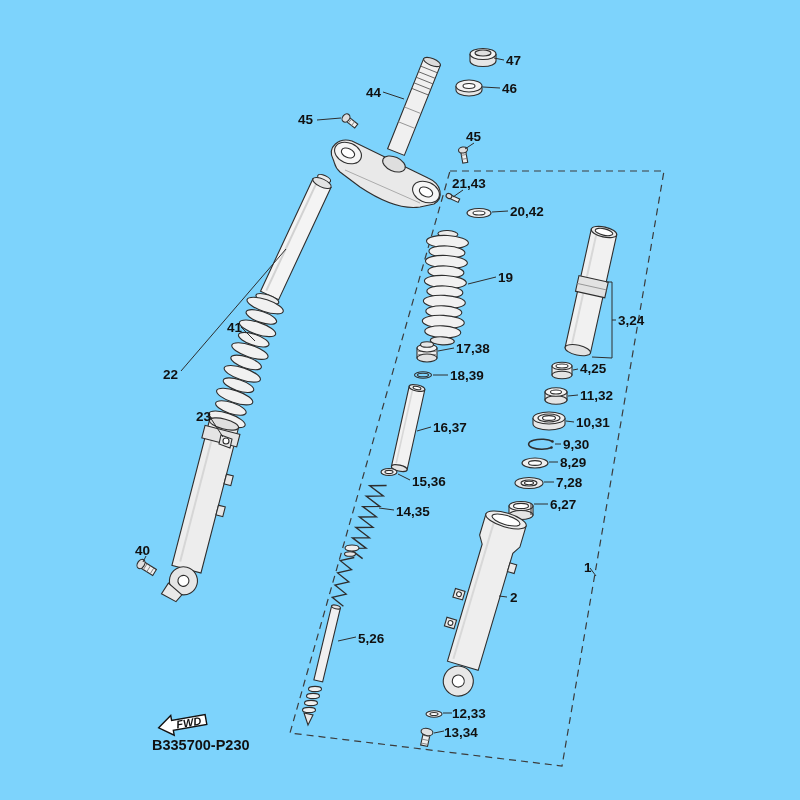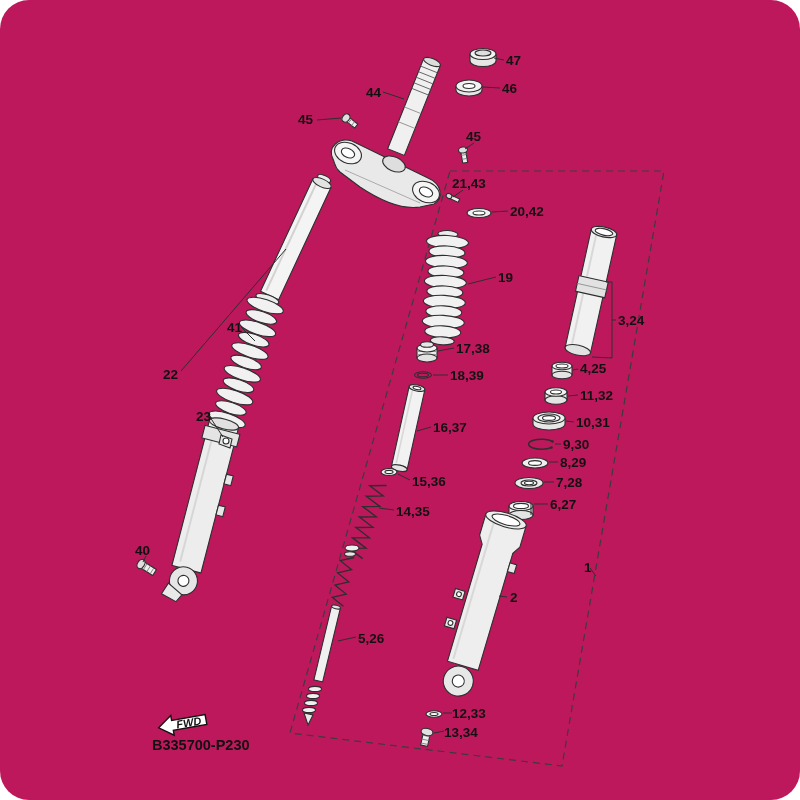--- a/index.html
+++ b/index.html
@@ -1,16 +1,16 @@
 <!DOCTYPE html>
 <html><head>
 <meta charset="utf-8">
 <style>
   html,body{margin:0;padding:0;background:#ffffff;}
-  .stage{position:relative;width:800px;height:800px;background:#be185d;overflow:hidden;border-radius:29px;}
+  .stage{position:relative;width:800px;height:800px;background:#7dd3fc;overflow:hidden;}
   svg{position:absolute;left:0;top:0;}
   .plabel{font:600 13.5px "Liberation Sans", sans-serif;fill:#111111;}
   .code-label{font:600 14.5px "Liberation Sans", sans-serif;fill:#111111;}
   .fwd-text{font:700 italic 11px "Liberation Sans", sans-serif;fill:#111111;}
   .outline{stroke:#2e2e2e;stroke-width:1.1;}
 </style>
 </head>
 <body>
 
 <div class="stage">

